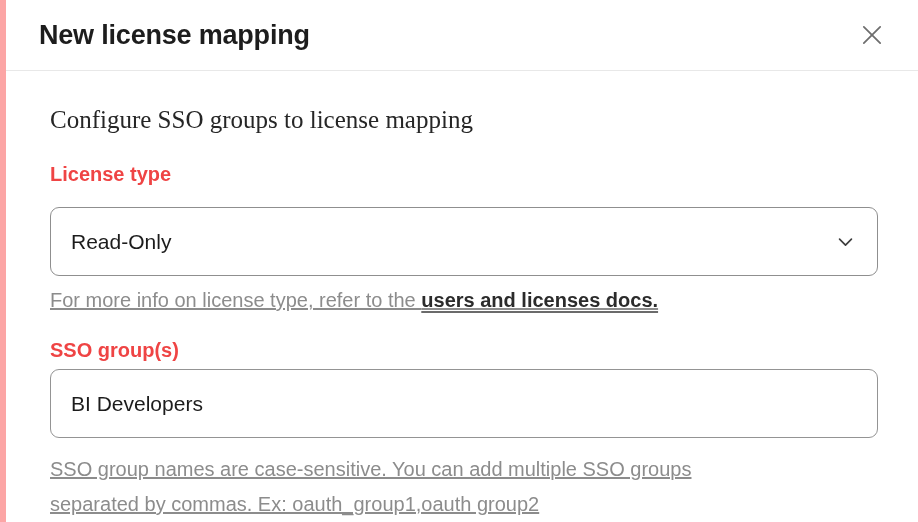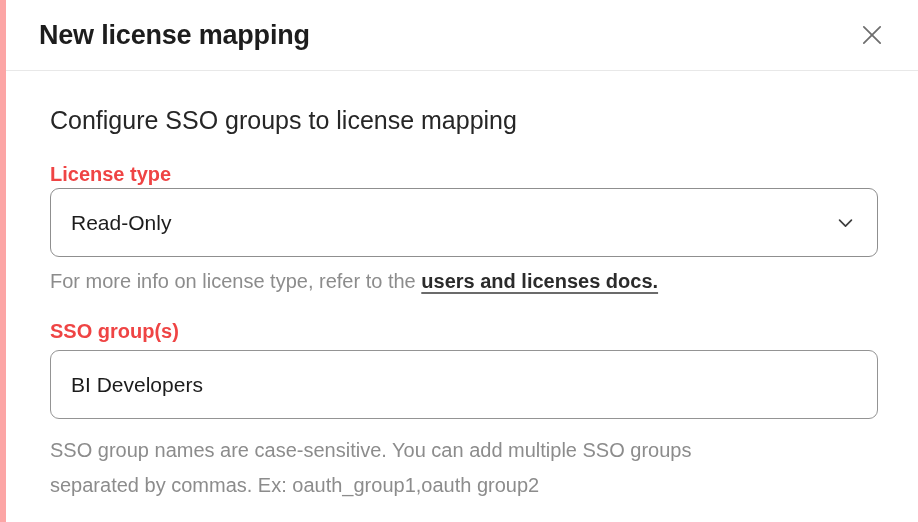--- a/index.html
+++ b/index.html
@@ -45,32 +45,33 @@
   }
   .modal-body {
     padding: 0 40px 0 44px;
   }
   .section-heading {
     margin: 36px 0 0 0;
     font-size: 25px;
     font-weight: 400;
     line-height: 26px;
     color: #262626;
+    font-family: Liberation Serif, serif;
   }
   .field-label {
     display: block;
     margin-top: 30px;
     font-size: 20px;
     font-weight: 600;
     line-height: 23px;
     color: #ef4444;
   }
   .field-label.second { margin-top: 27px; }
   .select-box {
-    margin-top: 2px;
+    margin-top: 21px;
     height: 69px;
     width: 100%;
     border: 1px solid #8f8f8f;
     border-radius: 9px;
     background: #ffffff;
     display: flex;
     align-items: center;
     justify-content: space-between;
     padding: 0 22px 0 20px;
     cursor: pointer;
@@ -90,20 +91,21 @@
     font-family: "Liberation Sans", sans-serif;
     font-size: 21px;
     color: #1c1c1c;
     outline: none;
   }
   .help-text {
     margin: 13px 0 0 0;
     font-size: 20px;
     line-height: 23px;
     color: #8c8c8c;
+    text-decoration: underline;
   }
   .help-text.wrap {
     margin-top: 14px;
     max-width: 680px;
     line-height: 35px;
   }
   .help-link {
     color: #2b2b2b;
     font-weight: 600;
     text-decoration: underline;

